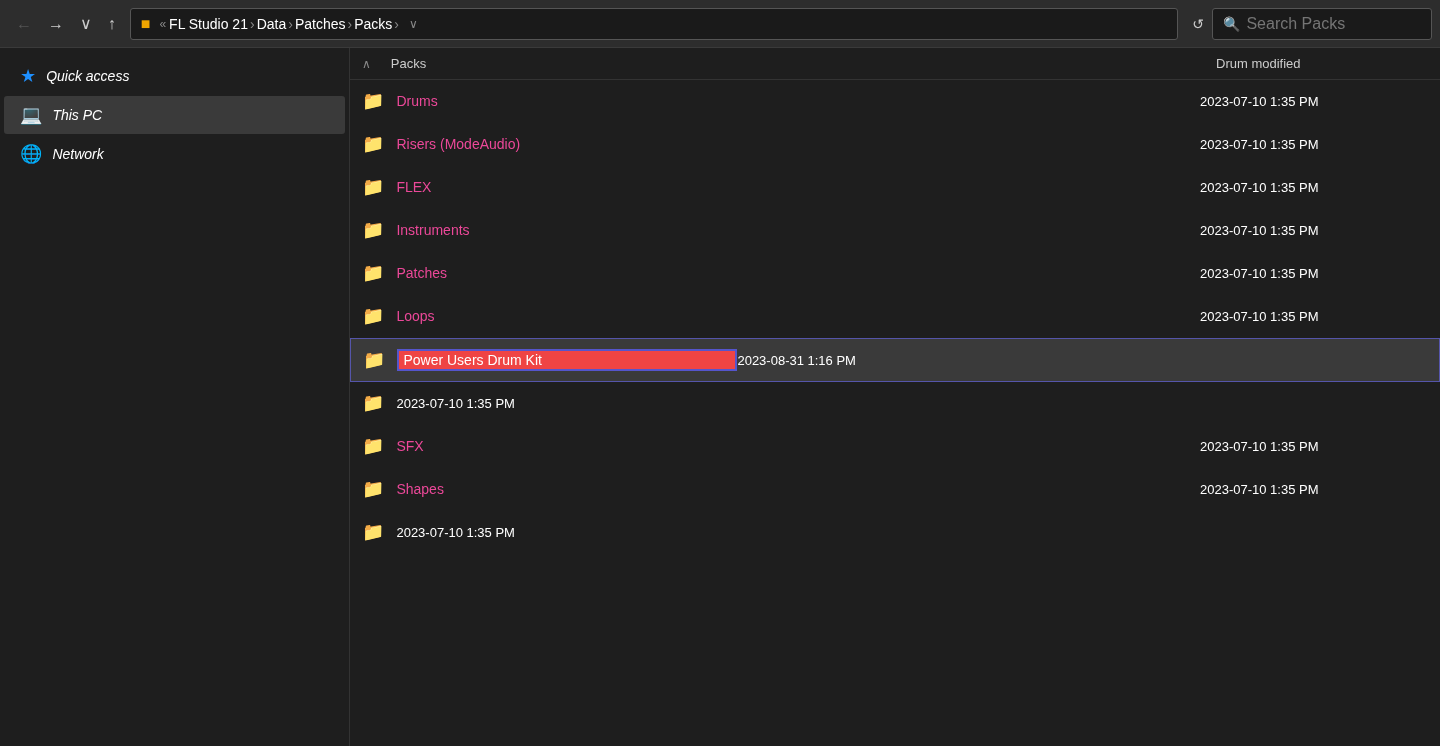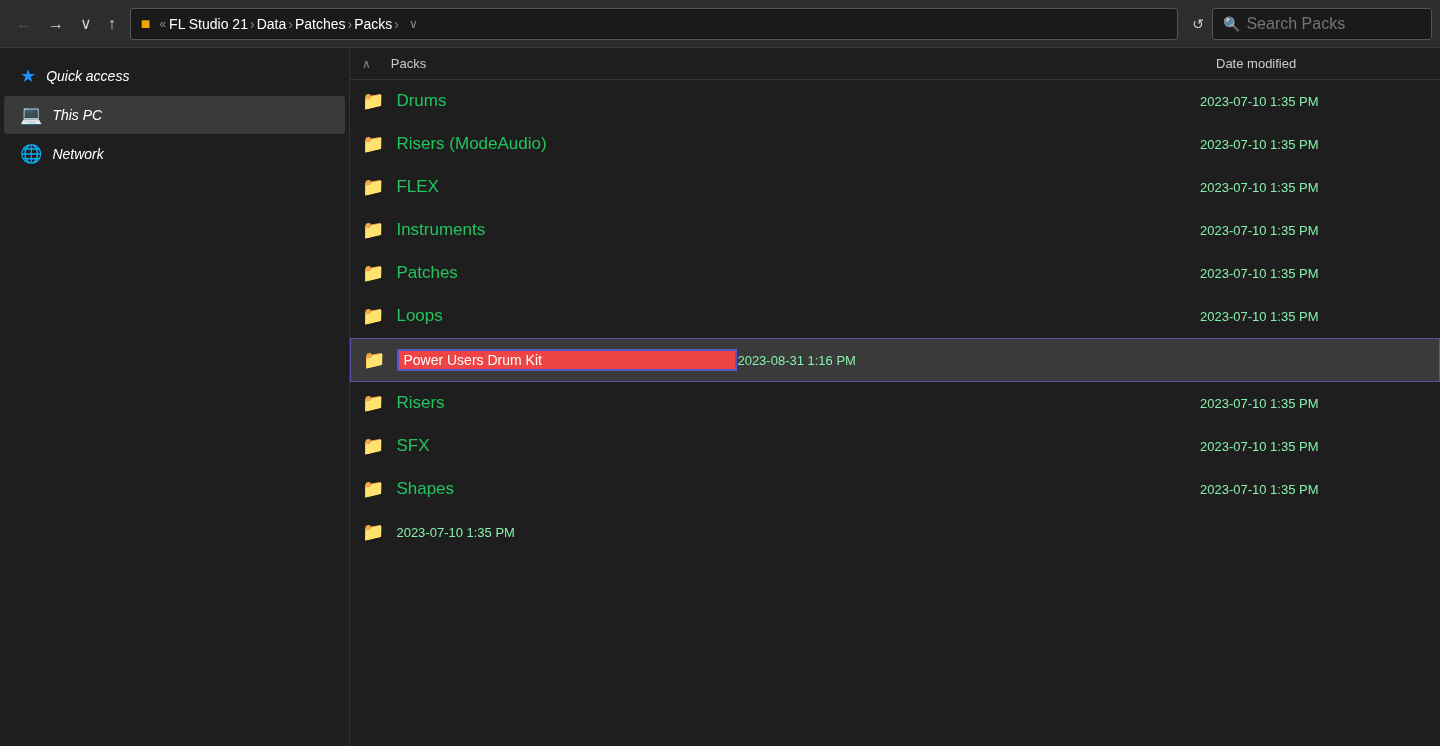--- a/index.html
+++ b/index.html
@@ -211,36 +211,36 @@
       background: #3a3a3a;
     }
     .file-folder-icon {
       color: #f0c040;
       font-size: 18px;
       margin: 0 12px;
       flex-shrink: 0;
     }
     .file-name {
       flex: 1;
-      color: #22c55e;
-      font-size: 17px;
+      color: #ec4899;
+      font-size: 14px;
     }
     .file-name-edit {
       flex: 1;
       background: #ef4444;
       border: 2px solid #5555cc;
       color: #ffffff;
       font-size: 14px;
       padding: 1px 4px;
       outline: none;
       max-width: 340px;
     }
     .file-date {
       width: 240px;
-      color: #86efac;
+      color: #ffffff;
       font-size: 13px;
       padding-right: 28px;
       flex-shrink: 0;
     }
 
     
     ::-webkit-scrollbar { width: 6px; }
     ::-webkit-scrollbar-track { background: #1e1e1e; }
     ::-webkit-scrollbar-thumb { background: #555; border-radius: 3px; }
   </style>
@@ -290,21 +290,21 @@
       <span class="sidebar-icon network-icon">🌐</span>
       <span class="sidebar-label">Network</span>
     </div>
   </div>
 
   <div class="file-area">
 
     <div class="column-header-row">
       <span class="col-up-arrow">∧</span>
       <span class="col-name">Packs</span>
-      <span class="col-date">Date modified</span>
+      <span class="col-date">Drum modified</span>
     </div>
 
     <div class="file-rows" id="file-rows-container">
     <div class="file-row">
           <span class="file-folder-icon">📁</span>
           <span class="file-name">Drums</span>
           <span class="file-date">2023-07-10 1:35 PM</span>
         </div>
         <div class="file-row">
           <span class="file-folder-icon">📁</span>
@@ -331,21 +331,20 @@
           <span class="file-name">Loops</span>
           <span class="file-date">2023-07-10 1:35 PM</span>
         </div>
         <div class="file-row selected renaming">
           <span class="file-folder-icon">📁</span>
           <input type="text" class="file-name-edit" value="Power Users Drum Kit" style="">
           <span class="file-date">2023-08-31 1:16 PM</span>
         </div>
         <div class="file-row">
           <span class="file-folder-icon">📁</span>
-          <span class="file-name">Risers</span>
           <span class="file-date">2023-07-10 1:35 PM</span>
         </div>
         <div class="file-row">
           <span class="file-folder-icon">📁</span>
           <span class="file-name">SFX</span>
           <span class="file-date">2023-07-10 1:35 PM</span>
         </div>
         <div class="file-row">
           <span class="file-folder-icon">📁</span>
           <span class="file-name">Shapes</span>

